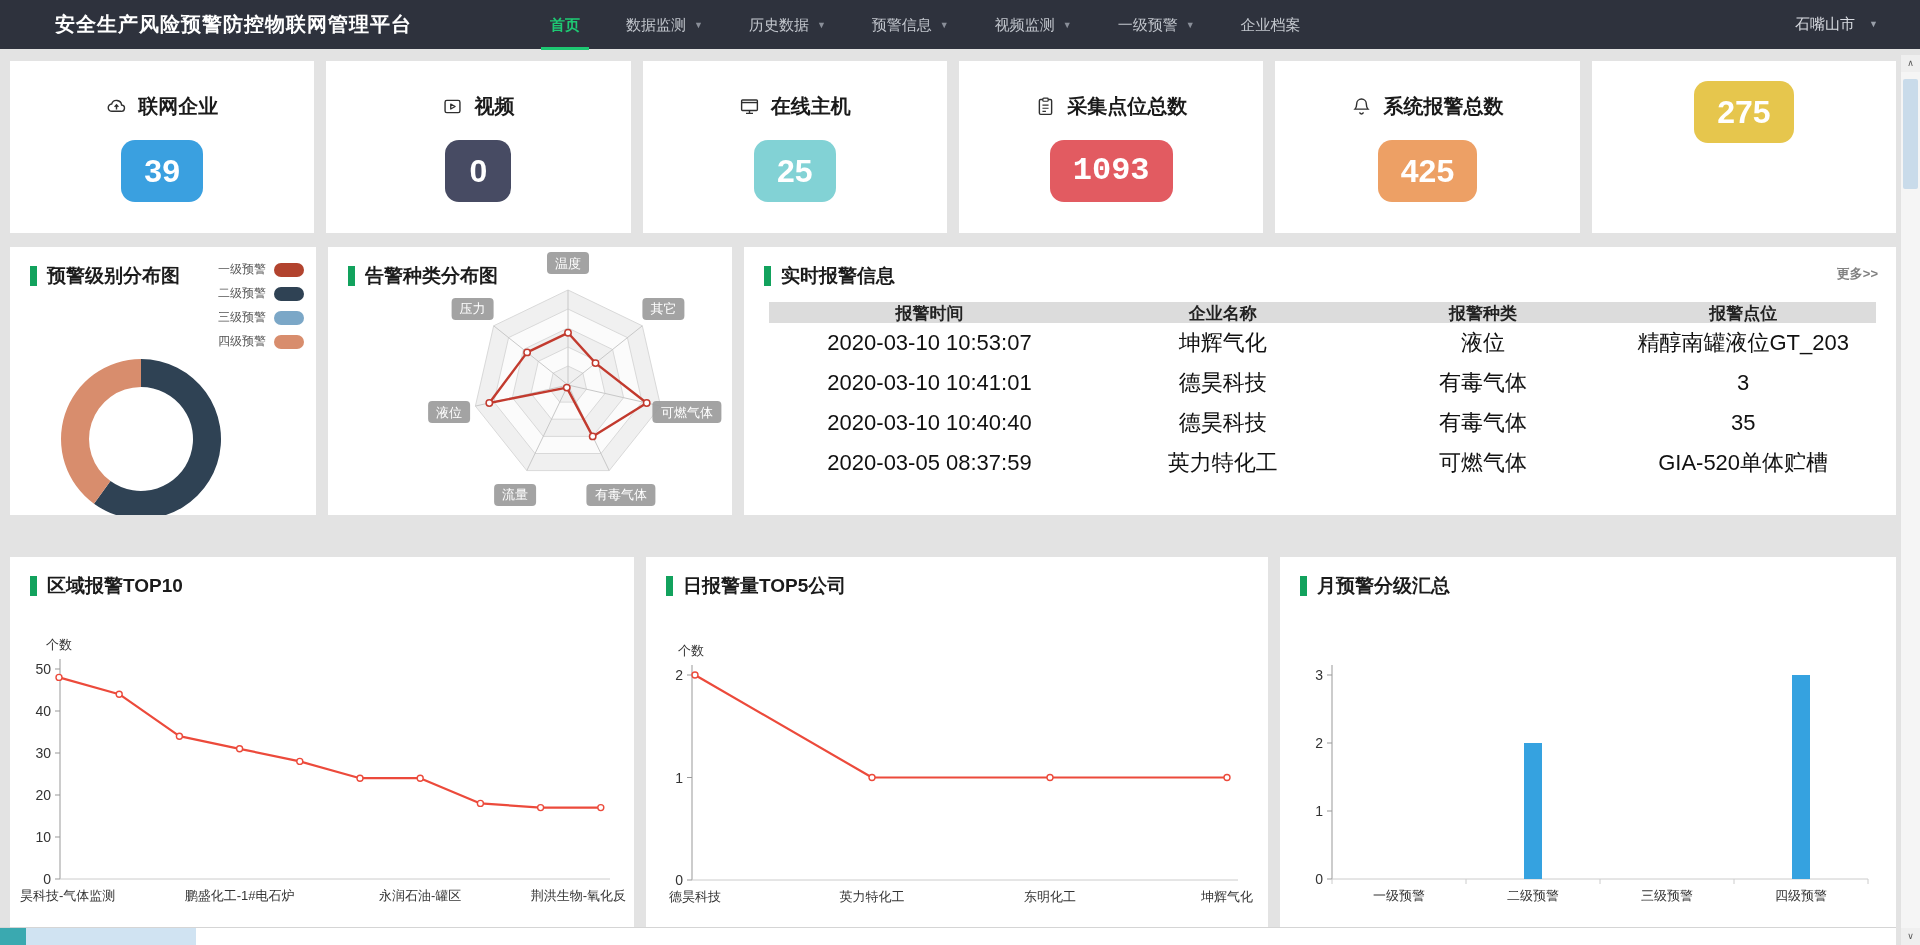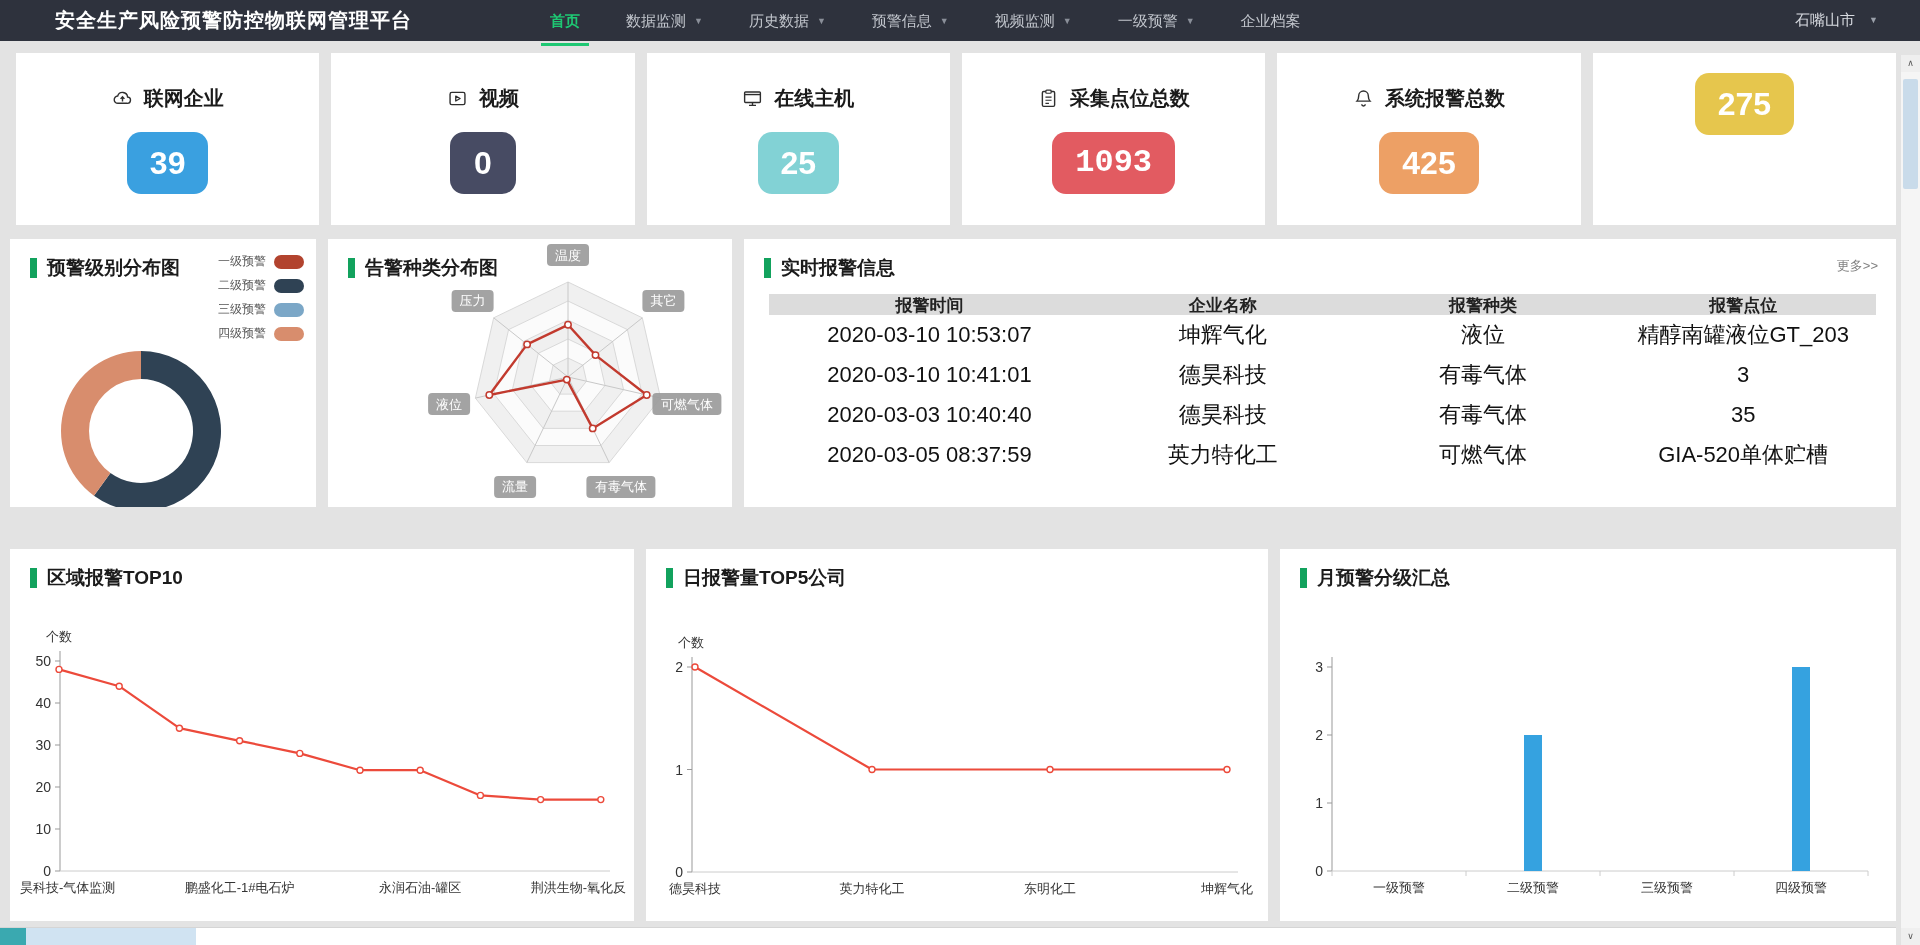--- a/index.html
+++ b/index.html
@@ -2,48 +2,48 @@
 <html><head>
 <meta charset="utf-8">
 <style>
   * { box-sizing: border-box; }
   html,body { margin:0; padding:0; }
   body {
     width:1920px; height:945px; overflow:hidden; position:relative;
     background:#e3e3e3; font-family:"Liberation Sans","DejaVu Sans",sans-serif;
   }
   
-  .nav { height:41px; background:#2e323d; display:flex; align-items:center; position:relative; }
+  .nav { height:49px; background:#2e323d; display:flex; align-items:center; position:relative; }
   .nav-title { color:#ffffff; font-size:20px; font-weight:bold; margin-left:55px; letter-spacing:1px; }
   .nav-menu { display:flex; margin-left:115px; height:55px; align-items:stretch; }
   .nav-item { color:#c2c6cd; font-size:15px; padding:0 23px; line-height:55px; position:relative; cursor:pointer; white-space:nowrap; }
   .nav-item .caret { font-size:9px; color:#8a8f99; margin-left:8px; vertical-align:2px; }
   .nav-item.active { color:#1ec873; font-weight:bold; }
   .nav-item .underline { position:absolute; left:14px; right:14px; bottom:2px; height:3px; background:#1ec873; }
   .nav-city { margin-left:auto; margin-right:42px; color:#d8dbe1; font-size:15px; cursor:pointer; white-space:nowrap; }
   .nav-city .caret { font-size:9px; color:#9aa0aa; margin-left:10px; vertical-align:2px; }
   
-  .cards { display:grid; grid-template-columns:repeat(6,1fr); gap:12px; margin:12px 24px 0 16px; }
+  .cards { display:grid; grid-template-columns:repeat(6,1fr); gap:12px; margin:12px 24px 0 10px; }
   .card { background:#fff; height:172px; text-align:center; }
   .card-head { margin-top:32px; display:flex; justify-content:center; align-items:center; gap:11px; font-size:20px; font-weight:bold; color:#1a1a1a; }
   .card-head svg { display:block; }
   .card-badge { display:inline-block; margin-top:20px; min-width:66px; height:62px; line-height:62px; border-radius:14px; color:#fff; font-size:32px; font-weight:bold; padding:0 23px; }
   
   .row2 { display:grid; grid-template-columns:306px 404px 1fr; gap:12px; margin:14px 24px 0 10px; height:268px; }
   .row3 { display:grid; grid-template-columns:624px 622px 1fr; gap:12px; margin:42px 24px 0 10px; height:372px; }
   .panel { background:#fff; position:relative; overflow:hidden; }
   .panel-title { position:absolute; top:16px; left:20px; display:flex; align-items:center; gap:10px; font-size:19px; font-weight:bold; color:#1b1b1b; z-index:2; }
   .green-bar { width:7px; height:20px; background:#12a25d; flex:none; }
   .panel svg.chart { position:absolute; left:0; top:0; }
   
   .pie-legend { position:absolute; top:14px; right:12px; z-index:2; }
   .legend-row { display:flex; align-items:center; justify-content:flex-end; gap:8px; margin-bottom:7px; font-size:12px; color:#555; }
   .legend-swatch { width:30px; height:14px; border-radius:7px; flex:none; }
   
-  .more-link { position:absolute; top:18px; right:18px; font-size:13px; color:#808080; cursor:pointer; z-index:2; }
+  .more-link { position:absolute; top:18px; right:18px; font-size:13px; color:#808080; cursor:pointer; z-index:2;font-weight:bold; }
   .rt-table { position:absolute; left:25px; right:20px; top:55px; }
   .rt-head { display:grid; grid-template-columns:29% 24% 23% 24%; height:21px; background:#dcdcdc; align-items:center; text-align:center; font-size:17px; font-weight:bold; color:#222; }
   .rt-row { display:grid; grid-template-columns:29% 24% 23% 24%; height:40px; align-items:center; text-align:center; font-size:22px; color:#111; }
   
   .footer-strip { position:absolute; left:0; bottom:0; width:1896px; height:18px; background:#fff; border-top:1px solid #d5d5d5; display:flex; }
   .fs-teal { width:26px; background:#3aa9b0; }
   .fs-blue { width:170px; background:#d0e3f2; }
   .scrollbar { position:absolute; right:0; top:55px; width:20px; bottom:0; background:#f5f5f5; border-left:1px solid #e2e2e2; }
   .sb-btn { height:17px; text-align:center; font-size:9px; color:#555; line-height:17px; background:#efefef; cursor:pointer; }
   .sb-btn.down { position:absolute; bottom:0; left:0; right:0; }
@@ -228,21 +228,21 @@
             <div>液位</div>
             <div>精醇南罐液位GT_203</div>
           </div>
           <div class="rt-row">
             <div>2020-03-10 10:41:01</div>
             <div>德昊科技</div>
             <div>有毒气体</div>
             <div>3</div>
           </div>
           <div class="rt-row">
-            <div>2020-03-03 10:40:40</div>
+            <div>2020-03-10 10:40:40</div>
             <div>德昊科技</div>
             <div>有毒气体</div>
             <div>35</div>
           </div>
           <div class="rt-row">
             <div>2020-03-05 08:37:59</div>
             <div>英力特化工</div>
             <div>可燃气体</div>
             <div>GIA-520单体贮槽</div>
           </div>

